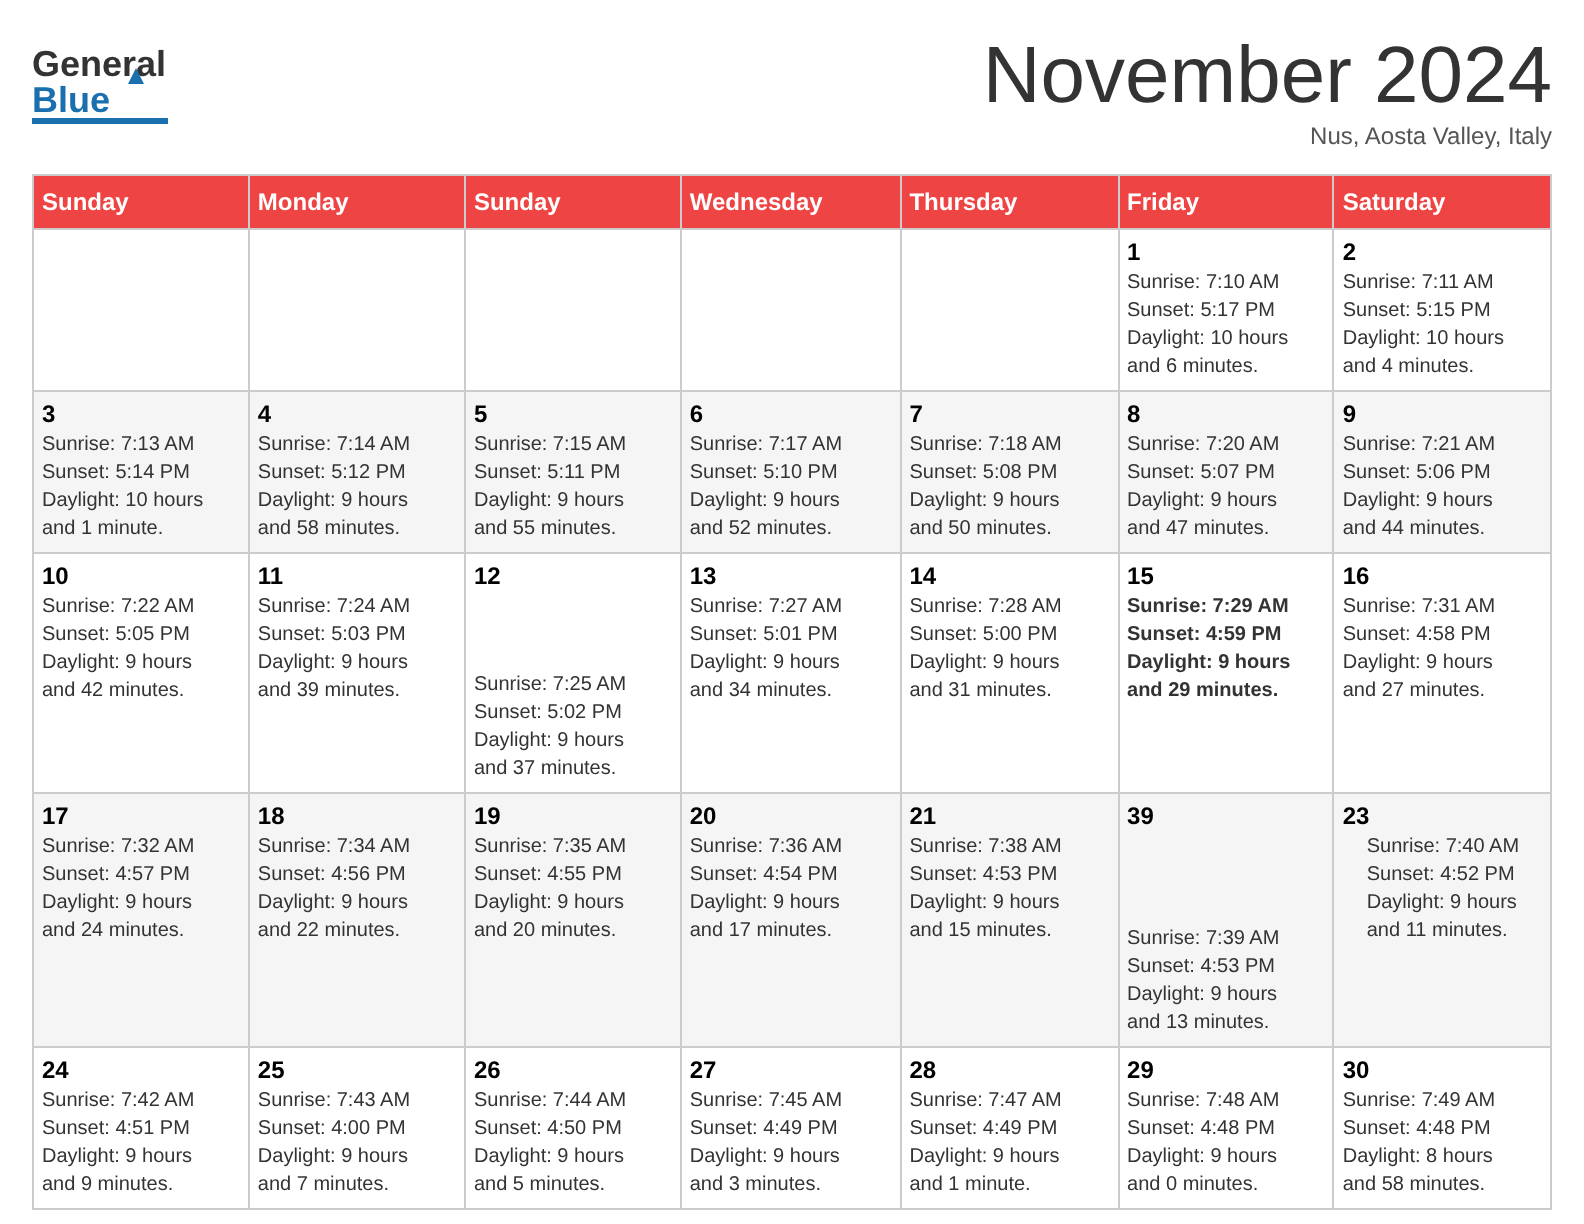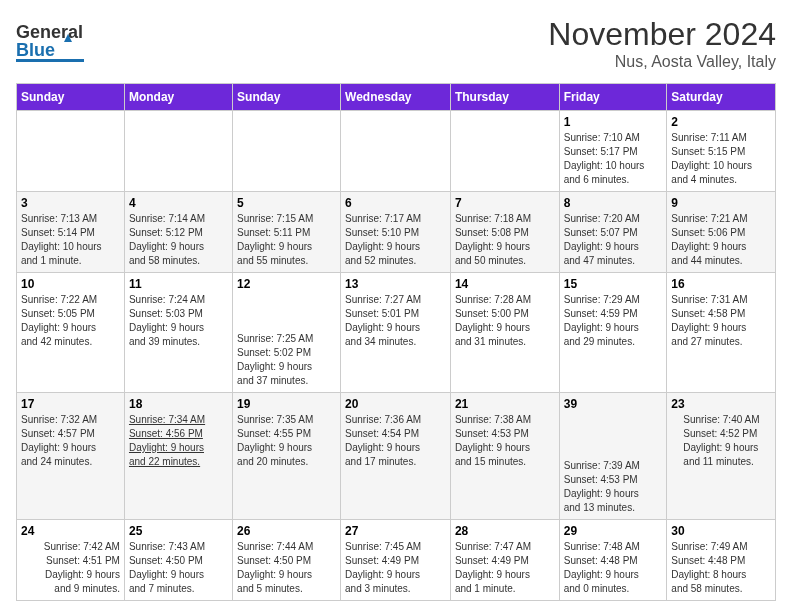--- a/index.html
+++ b/index.html
@@ -14,36 +14,36 @@
       display: flex;
       justify-content: space-between;
       align-items: flex-start;
       margin-bottom: 12px;
       gap: 23px;
     }
     .title-block {
       text-align: right;
     }
     .title-block h1 {
-      font-size: 32px;
+      font-size: 40px;
       font-weight: normal;
       color: #333;
     }
     .title-block h2 {
-      font-size: 16px;
+      font-size: 12px;
       font-weight: normal;
       color: #555;
     }
     table {
       width: 100%;
       border-collapse: collapse;
       font-size: 11px;
     }
     thead tr th {
-      background: #6d28d9;
+      background: #ef4444;
       color: #fff;
       padding: 6px 4px;
       text-align: left;
       font-weight: bold;
       font-size: 12px;
       border: 1px solid #ccc;
     }
     tbody tr td {
       border: 1px solid #ccc;
       vertical-align: top;
@@ -213,21 +213,21 @@
         </td>
         <td>
           <span class="day-num">14</span>
           <div class="day-info" style="white-space: pre-line;">Sunrise: 7:28 AM
 Sunset: 5:00 PM
 Daylight: 9 hours
 and 31 minutes.</div>
         </td>
         <td>
           <span class="day-num">15</span>
-          <div class="day-info" style="white-space: pre-line;">Sunrise: 7:29 AM
+          <div class="day-info" style="white-space: pre-line; font-weight: bold;">Sunrise: 7:29 AM
 Sunset: 4:59 PM
 Daylight: 9 hours
 and 29 minutes.</div>
         </td>
         <td>
           <span class="day-num">16</span>
           <div class="day-info" style="white-space: pre-line;">Sunrise: 7:31 AM
 Sunset: 4:58 PM
 Daylight: 9 hours
 and 27 minutes.</div>
@@ -236,21 +236,21 @@
       <tr>
         <td>
           <span class="day-num">17</span>
           <div class="day-info" style="white-space: pre-line;">Sunrise: 7:32 AM
 Sunset: 4:57 PM
 Daylight: 9 hours
 and 24 minutes.</div>
         </td>
         <td>
           <span class="day-num">18</span>
-          <div class="day-info" style="white-space: pre-line; text-decoration: underline;">Sunrise: 7:34 AM
+          <div class="day-info" style="white-space: pre-line;">Sunrise: 7:34 AM
 Sunset: 4:56 PM
 Daylight: 9 hours
 and 22 minutes.</div>
         </td>
         <td>
           <span class="day-num">19</span>
           <div class="day-info" style="white-space: pre-line;">Sunrise: 7:35 AM
 Sunset: 4:55 PM
 Daylight: 9 hours
 and 20 minutes.</div>
@@ -280,29 +280,29 @@
           <span class="day-num">23</span>
           <div class="day-info" style="white-space: pre-line; margin-left: 12px;">Sunrise: 7:40 AM
 Sunset: 4:52 PM
 Daylight: 9 hours
 and 11 minutes.</div>
         </td>
       </tr>
       <tr>
         <td>
           <span class="day-num">24</span>
-          <div class="day-info" style="white-space: pre-line; text-align: right;">Sunrise: 7:42 AM
+          <div class="day-info" style="white-space: pre-line;">Sunrise: 7:42 AM
 Sunset: 4:51 PM
 Daylight: 9 hours
 and 9 minutes.</div>
         </td>
         <td>
           <span class="day-num">25</span>
           <div class="day-info" style="white-space: pre-line;">Sunrise: 7:43 AM
-Sunset: 4:50 PM
+Sunset: 4:00 PM
 Daylight: 9 hours
 and 7 minutes.</div>
         </td>
         <td>
           <span class="day-num">26</span>
           <div class="day-info" style="white-space: pre-line;">Sunrise: 7:44 AM
 Sunset: 4:50 PM
 Daylight: 9 hours
 and 5 minutes.</div>
         </td>

